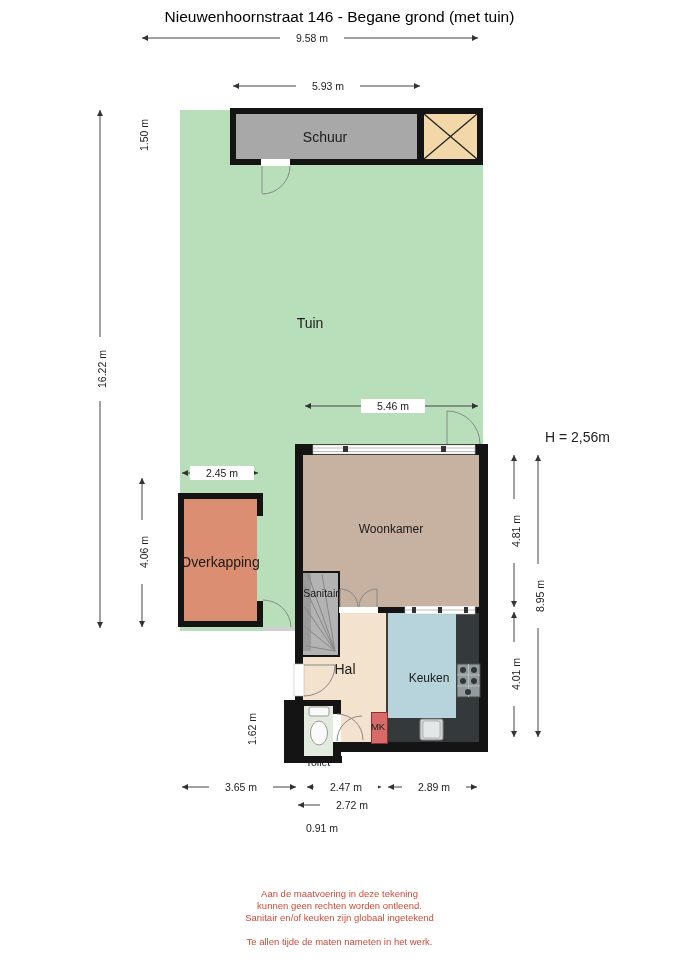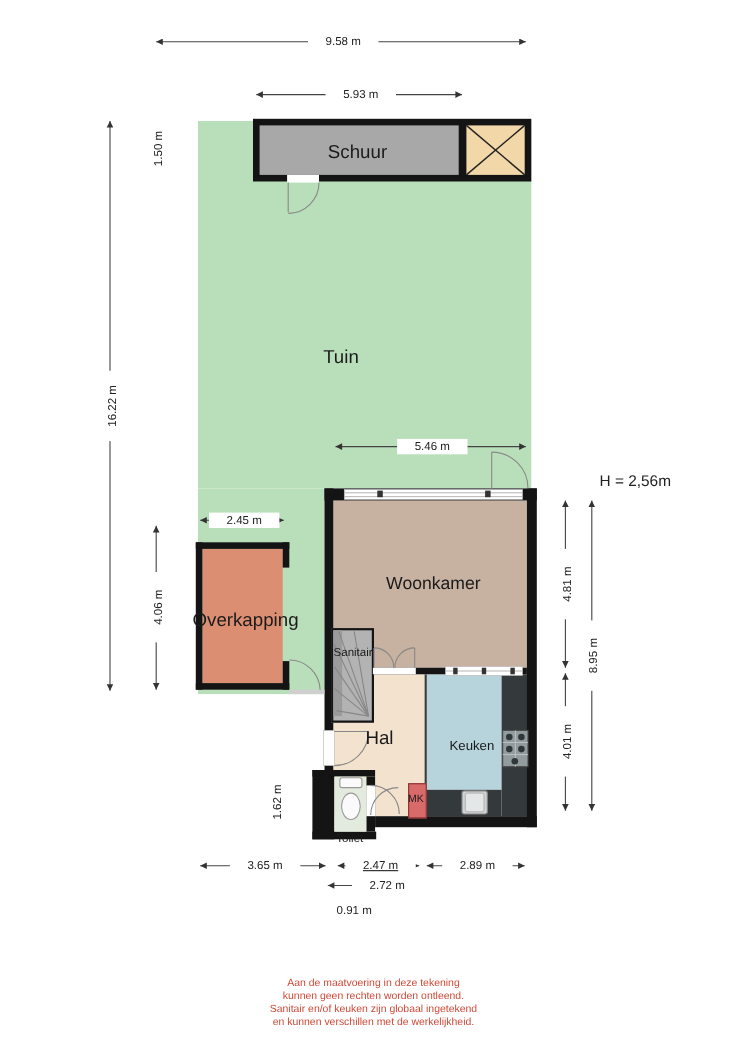--- a/index.html
+++ b/index.html
@@ -3,35 +3,36 @@
 <meta charset="utf-8">
 <style>
   html,body{margin:0;padding:0;background:#ffffff;}
   #canvas{position:relative;width:679px;height:960px;background:#fff;overflow:hidden;
           font-family:"Liberation Sans", sans-serif;color:#1a1a1a;}
   .abs{position:absolute;}
   
   .fill{z-index:1;}
   .wall{z-index:3;background:#141414;}
   svg.overlay{position:absolute;left:0;top:0;z-index:5;pointer-events:none;}
-  .lbl{z-index:6;position:absolute;font-size:17px;text-align:center;white-space:nowrap;}
+  .lbl{z-index:6;position:absolute;font-size:14px;text-align:center;white-space:nowrap;}
   .dimlbl{z-index:6;position:absolute;font-size:10.5px;color:#222;text-align:center;
           background:#fff;padding:0 2px;white-space:nowrap;height:14px;line-height:14px;}
   .vert{transform:rotate(-90deg);}
   .title{z-index:6;position:absolute;left:0;top:8px;width:679px;text-align:center;
          font-size:15.5px;color:#000;}
   .footer{z-index:6;position:absolute;left:0;width:679px;text-align:center;
           font-size:9.5px;line-height:12px;color:#cf4a38;}
   .small{font-size:14px;}
 </style>
 </head>
 <body>
 
 <div id="canvas">
 
+  <div class="title">Nieuwenhoornstraat 146 - Begane grond (met tuin)</div>
 
   <div class="abs fill" style="left:180px;top:110px;width:303px;height:334px;background:#b9dfba;"></div>
   <div class="abs fill" style="left:180px;top:444px;width:115px;height:187px;background:#b9dfba;"></div>
 
   <div class="abs wall" style="left:230px;top:108px;width:253px;height:57px;"></div>
   <div class="abs fill" style="left:236px;top:114px;width:181px;height:45px;background:#a8a8a8;z-index:4;"></div>
   <div class="abs fill" style="left:424px;top:114px;width:53px;height:45px;background:#f2d8a8;z-index:4;"></div>
 
   <div class="abs fill" style="left:184px;top:499px;width:73px;height:122px;background:#dc8e72;"></div>
   <div class="abs wall" style="left:178px;top:493px;width:85px;height:6px;"></div>
@@ -181,47 +182,47 @@
       <rect x="420" y="719" width="23" height="21" rx="2" fill="#cfd3d3" stroke="#888" stroke-width="1"></rect>
       <rect x="423" y="721" width="17" height="17" rx="2" fill="#e4e7e7" stroke="#aaa" stroke-width="0.8"></rect>
     </g>
   </svg>
 
   <div class="dimlbl" style="left:280px;top:31px;width:60px;">9.58 m</div>
   <div class="dimlbl" style="left:296px;top:79px;width:60px;">5.93 m</div>
   <div class="dimlbl" style="left:361px;top:399px;width:60px;">5.46 m</div>
   <div class="dimlbl" style="left:190px;top:466px;width:60px;">2.45 m</div>
   <div class="dimlbl" style="left:209px;top:780px;width:60px;">3.65 m</div>
-  <div class="dimlbl" style="left:314px;top:780px;width:60px;text-decoration:underline;">2.47 m</div>
+  <div class="dimlbl" style="left:314px;top:780px;width:60px;">2.47 m</div>
   <div class="dimlbl" style="left:402px;top:780px;width:60px;">2.89 m</div>
   <div class="dimlbl" style="left:320px;top:798px;width:60px;">2.72 m</div>
   <div class="dimlbl" style="left:290px;top:821px;width:60px;">0.91 m</div>
 
   <div class="dimlbl vert" style="left:70px;top:362px;width:60px;">16.22 m</div>
   <div class="dimlbl vert" style="left:112px;top:128px;width:60px;">1.50 m</div>
   <div class="dimlbl vert" style="left:112px;top:545px;width:60px;">4.06 m</div>
   <div class="dimlbl vert" style="left:484px;top:524px;width:60px;">4.81 m</div>
   <div class="dimlbl vert" style="left:508px;top:589px;width:60px;">8.95 m</div>
   <div class="dimlbl vert" style="left:484px;top:667px;width:60px;">4.01 m</div>
   <div class="dimlbl vert" style="left:220px;top:722px;width:60px;">1.62 m</div>
 
   <div class="dimlbl small" style="left:543px;top:430px;">H = 2,56m</div>
 
   <div class="lbl" style="left:295px;top:129px;width:60px;">Schuur</div>
   <div class="lbl" style="left:290px;top:315px;width:40px;">Tuin</div>
   <div class="lbl" style="left:175px;top:554px;width:90px;">Overkapping</div>
-  <div class="lbl" style="left:351px;top:522px;width:80px;font-size:16px;">Woonkamer</div>
+  <div class="lbl" style="left:351px;top:522px;width:80px;font-size:12px;">Woonkamer</div>
   <div class="lbl" style="left:296px;top:587px;width:50px;font-size:10.5px;">Sanitair</div>
   <div class="lbl" style="left:325px;top:661px;width:40px;">Hal</div>
   <div class="lbl" style="left:399px;top:671px;width:60px;font-size:12px;">Keuken</div>
   <div class="lbl" style="left:298px;top:720px;width:40px;font-size:10.5px;margin-top:36px;">Toilet</div>
   <div class="lbl" style="left:368px;top:721px;width:20px;font-size:9.5px;">MK</div>
 
   <div class="footer" style="top:888px;">
     <div>Aan de maatvoering in deze tekening</div>
     <div>kunnen geen rechten worden ontleend.</div>
     <div>Sanitair en/of keuken zijn globaal ingetekend</div>
-    <div>en kunnen verschillen met de werkelijkheid.</div>
     <div style="height:12px;"></div>
+    <div>Te allen tijde de maten nameten in het werk.</div>
 
   </div>
 
 </div>
 
 </body></html>

